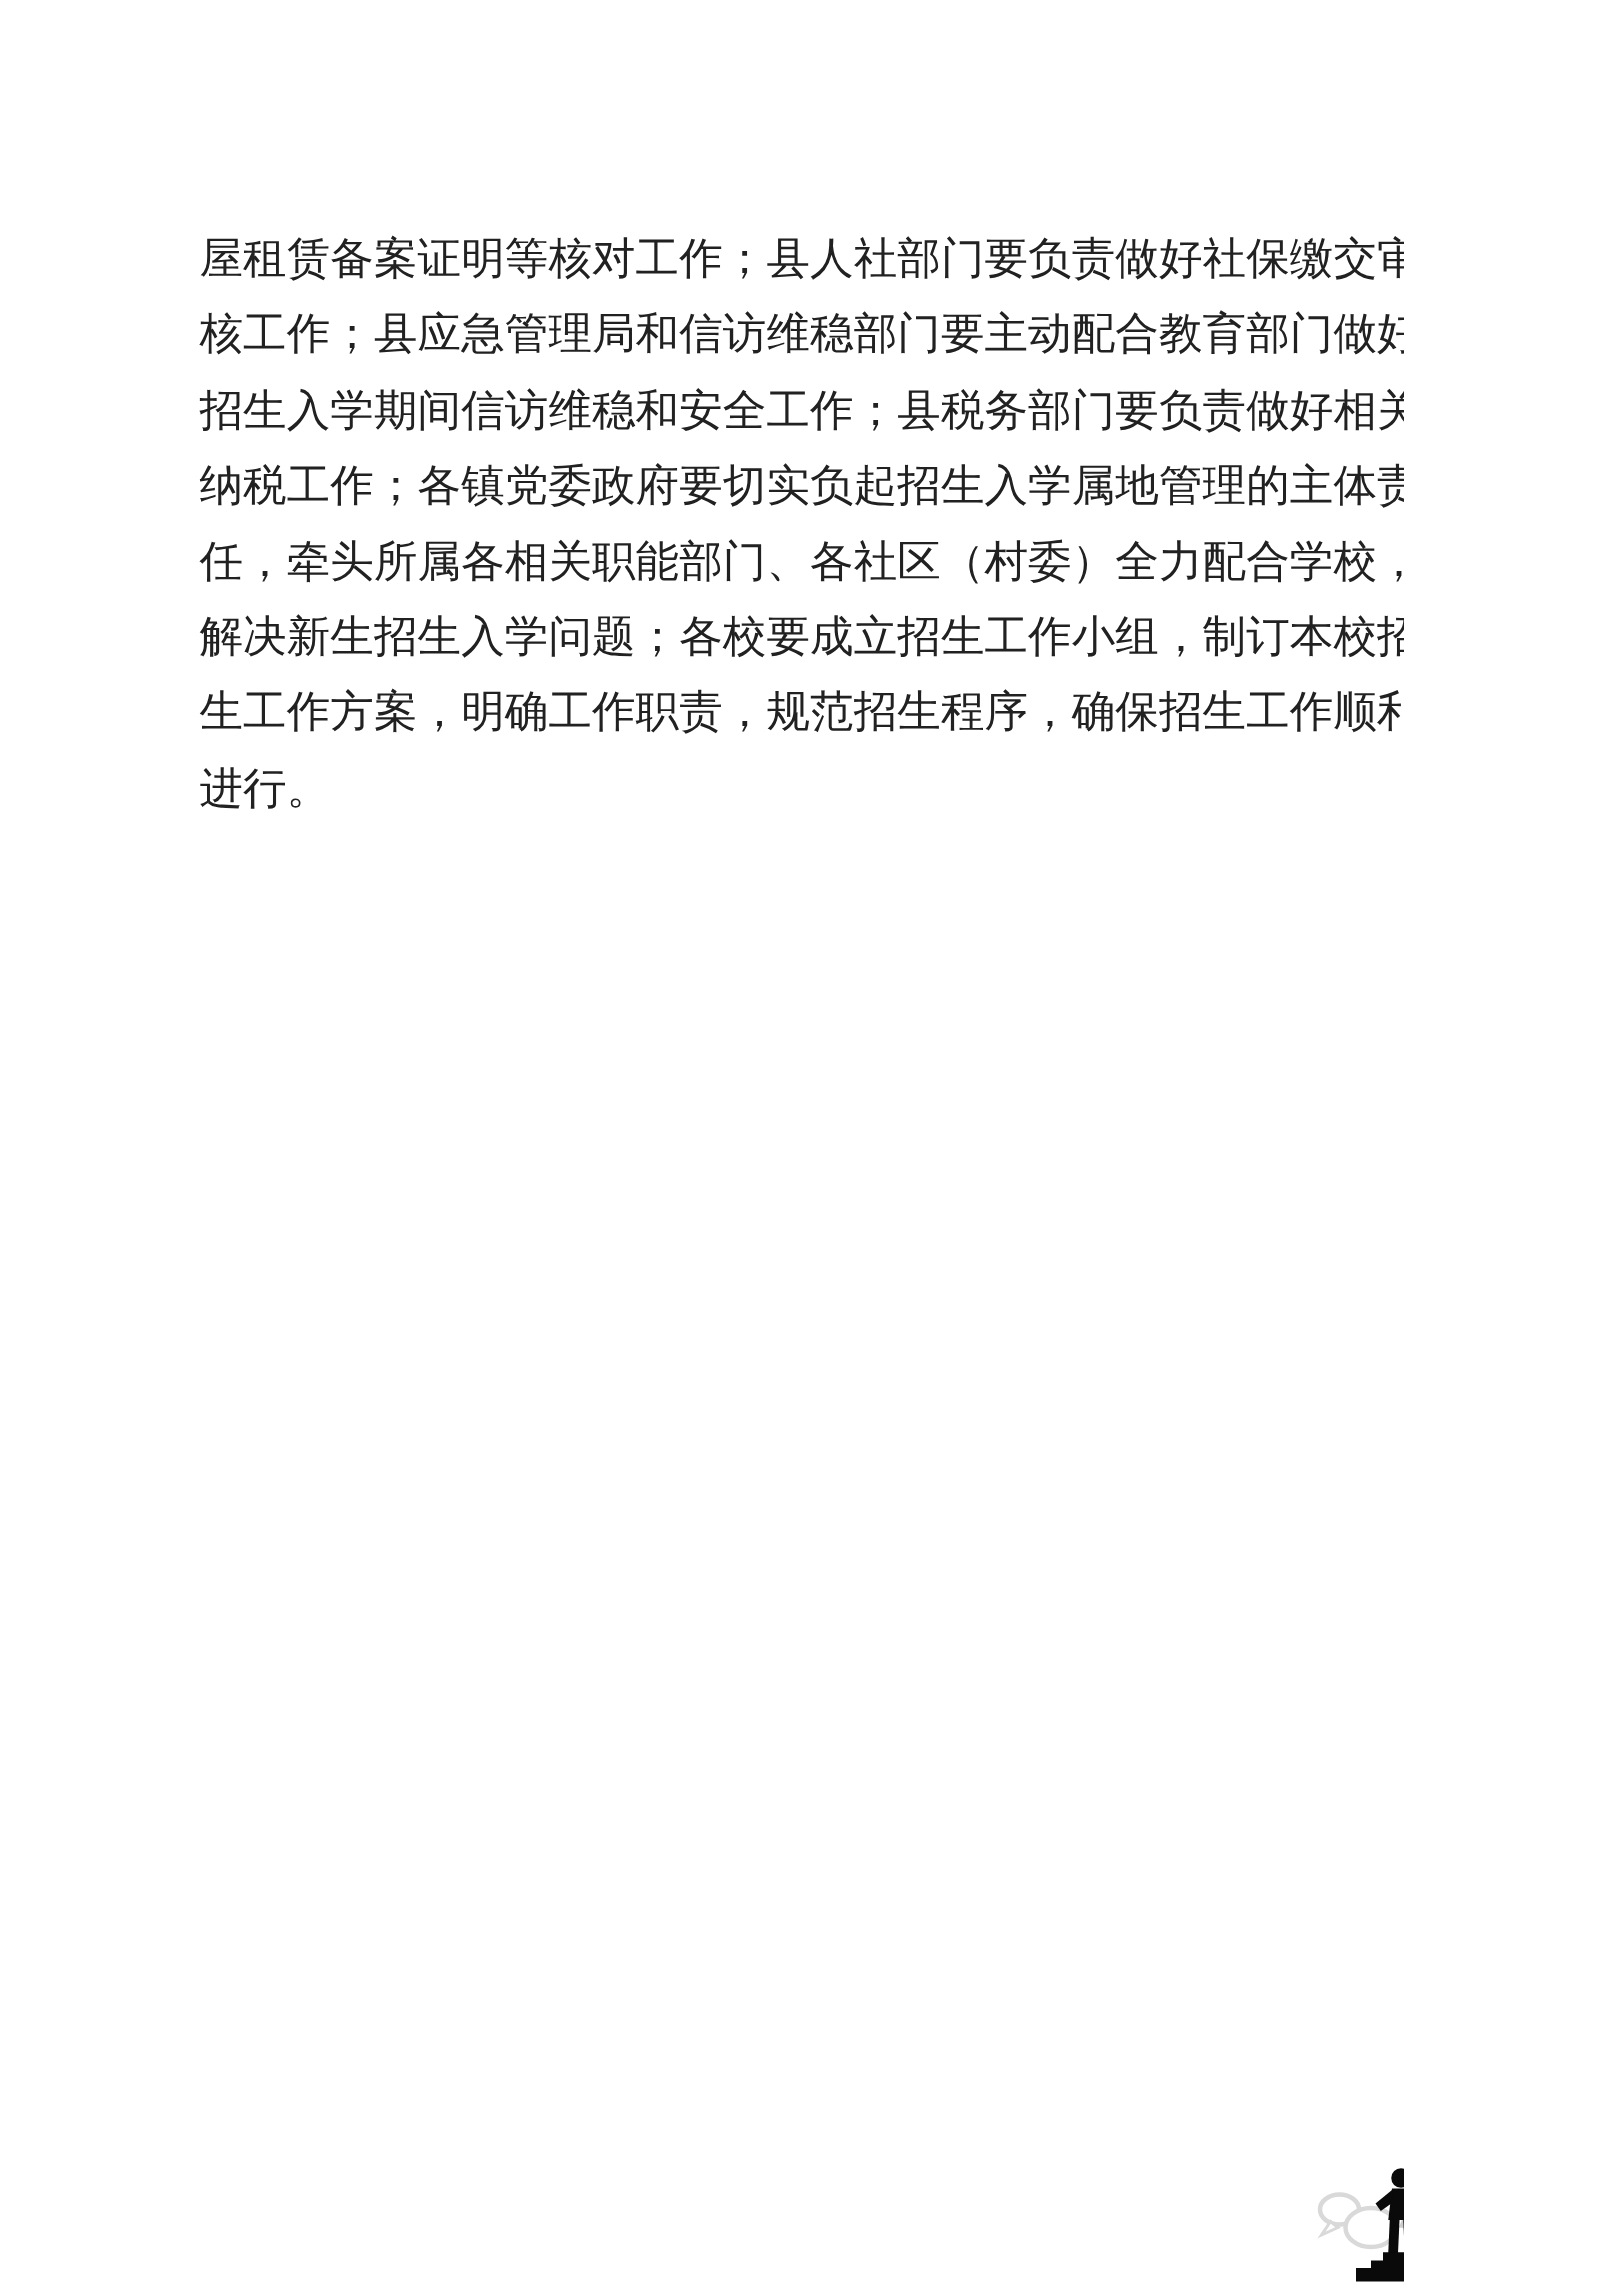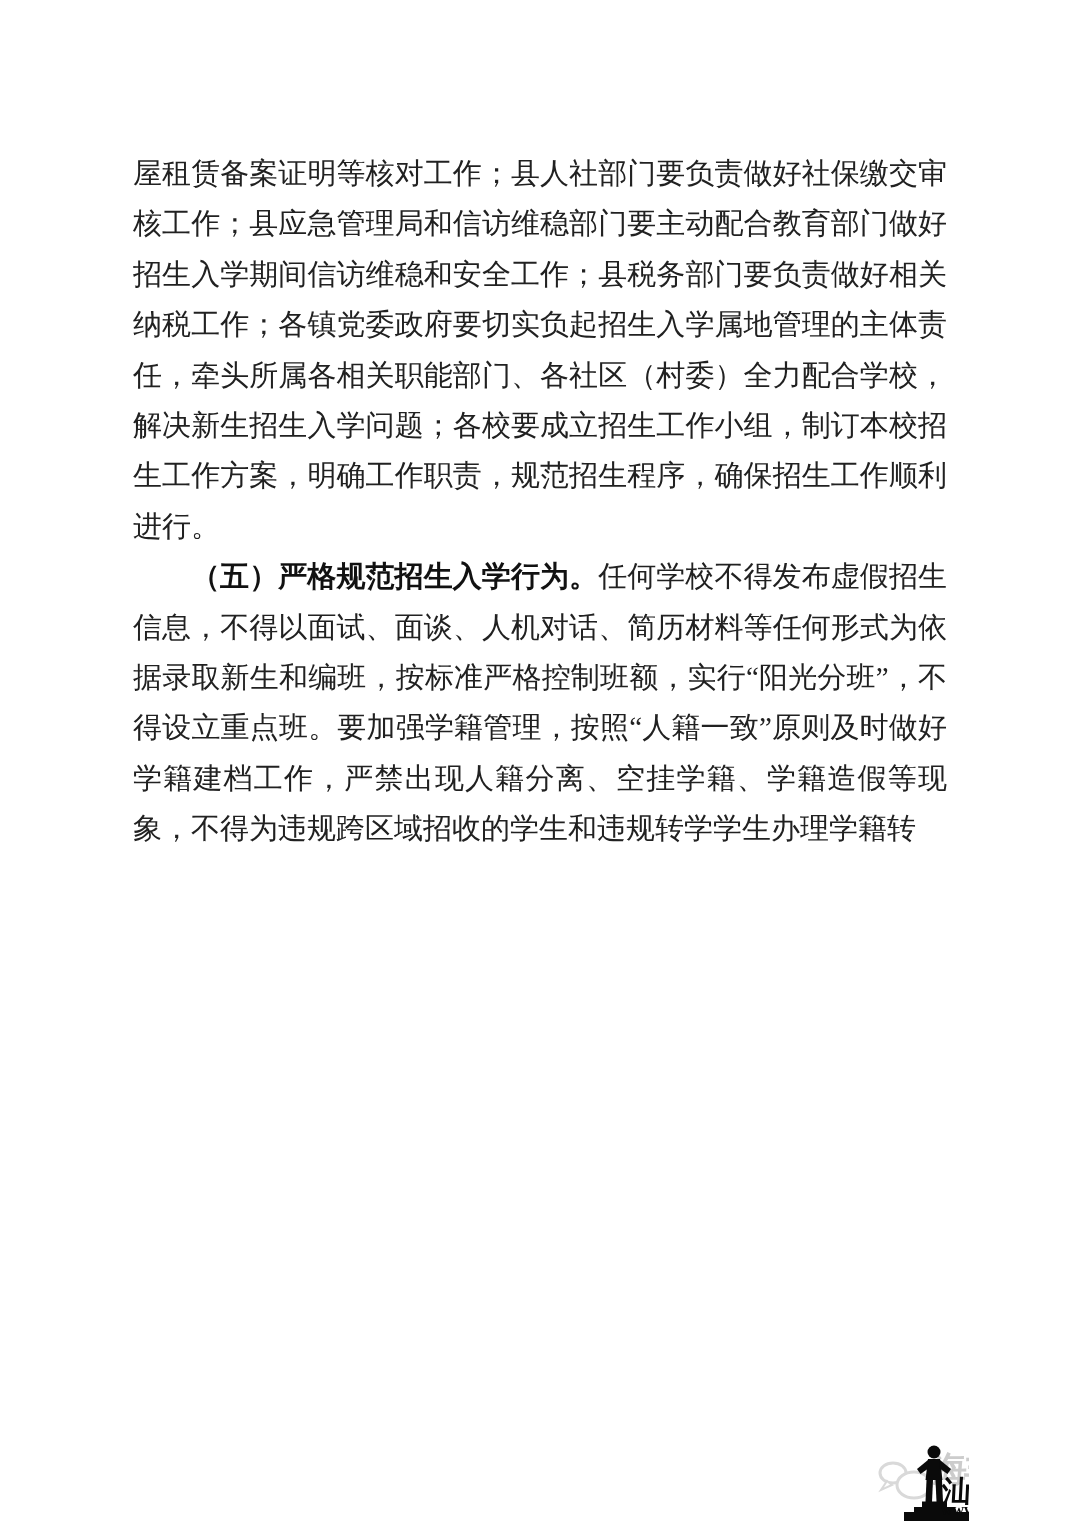--- a/index.html
+++ b/index.html
@@ -3,21 +3,20 @@
 <meta charset="utf-8">
 <style>
   html, body { margin: 0; padding: 0; background: #ffffff; }
   .page {
     position: relative;
     width: 936px;
     height: 1526px;
     background: #ffffff;
     overflow: hidden;
     font-family: "Liberation Serif", "DejaVu Serif", serif;
-    padding-left: 33px;
   }
   .content {
     position: absolute;
     left: 133px;
     top: 148px;
     width: 814px;
     font-size: 29px;
     line-height: 50.4px;
     color: #212121;
     text-align: justify;
@@ -79,21 +78,20 @@
     font-family: "Liberation Serif", "DejaVu Serif", serif;
   }
 </style>
 </head>
 <body>
 
 <div class="page">
 
   <div class="content">
     <p><span>屋租赁备案证明等核对工作；县人社部门要负责做好社保缴交审核工作；县应急管理局和信访维稳部门要主动配合教育部门做好招生入学期间信访维稳和安全工作；县税务部门要负责做好相关纳税工作；各镇党委政府要切实负起招生入学属地管理的主体责任，牵头所属各相关职能部门、各社区（村委）全力配合学校，解决新生招生入学问题；各校要成立招生工作小组，制订本校招生工作方案，明确工作职责，规范招生程序，确保招生工作顺利进行。</span></p>
-    <p class="indent"><span class="lead">（五）严格规范招生入学行为。</span><span>任何学校不得发布虚假招生信息，不得以面试、面谈、人机对话、简历材料等任何形式为依据录取新生和编班，按标准严格控制班额，实行“阳光分班”，不得设立重点班。要加强学籍管理，按照“人籍一致”原则及时做好学籍建档工作，严禁出现人籍分离、空挂学籍、学籍造假等现象，不得为违规跨区域招收的学生和违规转学学生办理学籍转</span></p>
   </div>
 
   <div class="page-number">10</div>
 
   <div class="watermark">
 
     <svg class="wm-bubbles" viewBox="0 0 62 50" xmlns="http://www.w3.org/2000/svg">
       <ellipse cx="15" cy="15" rx="13" ry="10" fill="#ffffff" stroke="#d9d9d9" stroke-width="3"></ellipse>
       <path d="M9 23 L3 32 L14 27 Z" fill="#ffffff" stroke="#d9d9d9" stroke-width="2"></path>
       <ellipse cx="36" cy="27" rx="17" ry="13" fill="#ffffff" stroke="#d9d9d9" stroke-width="3"></ellipse>

